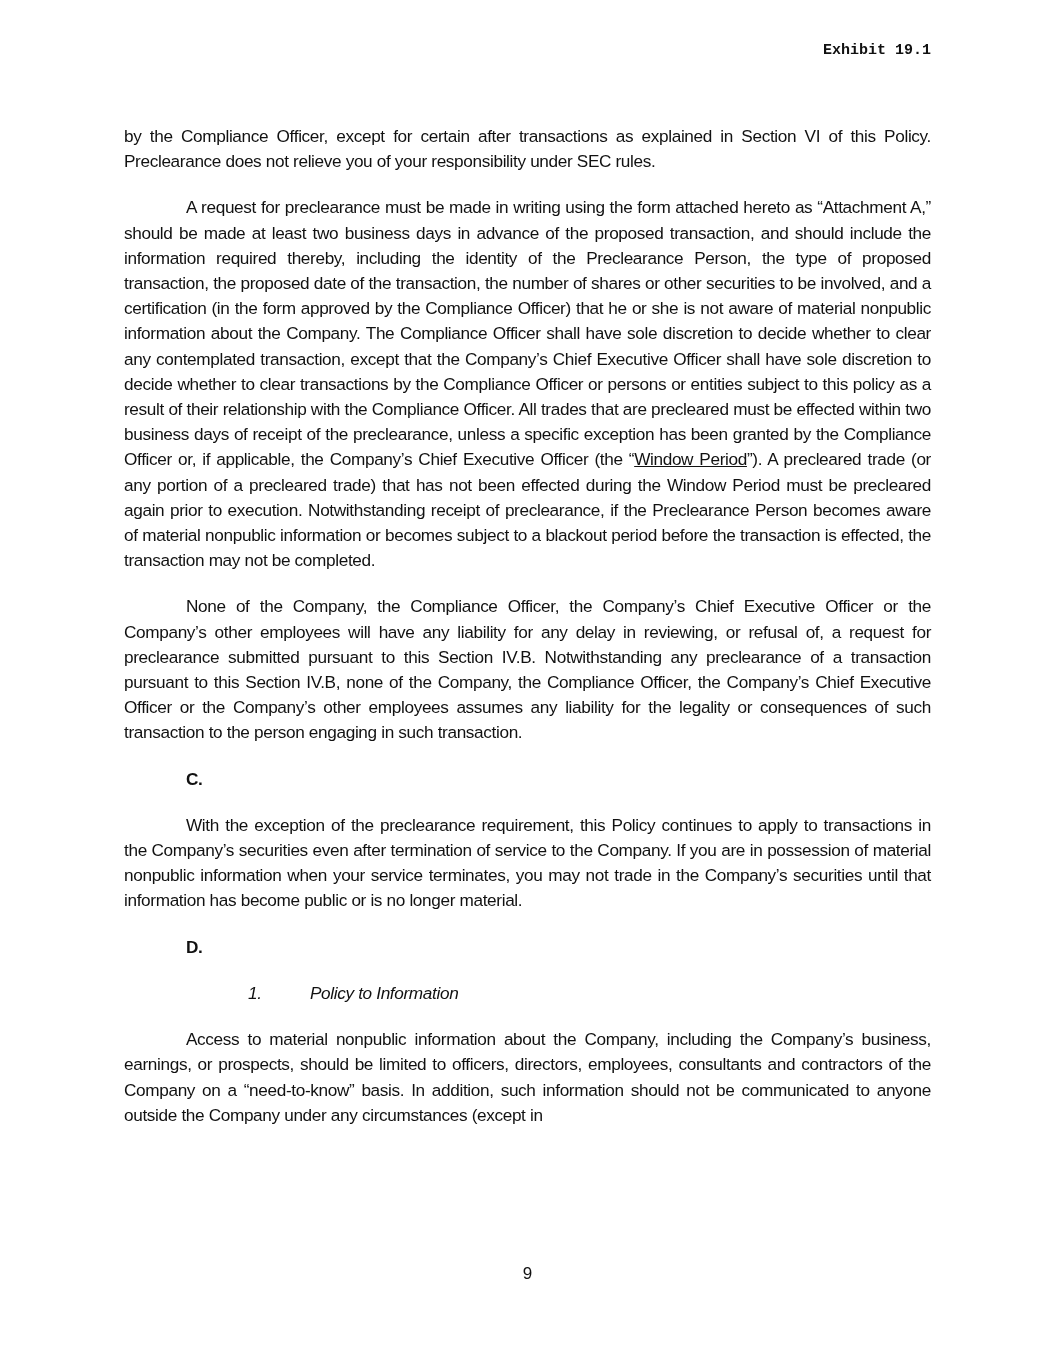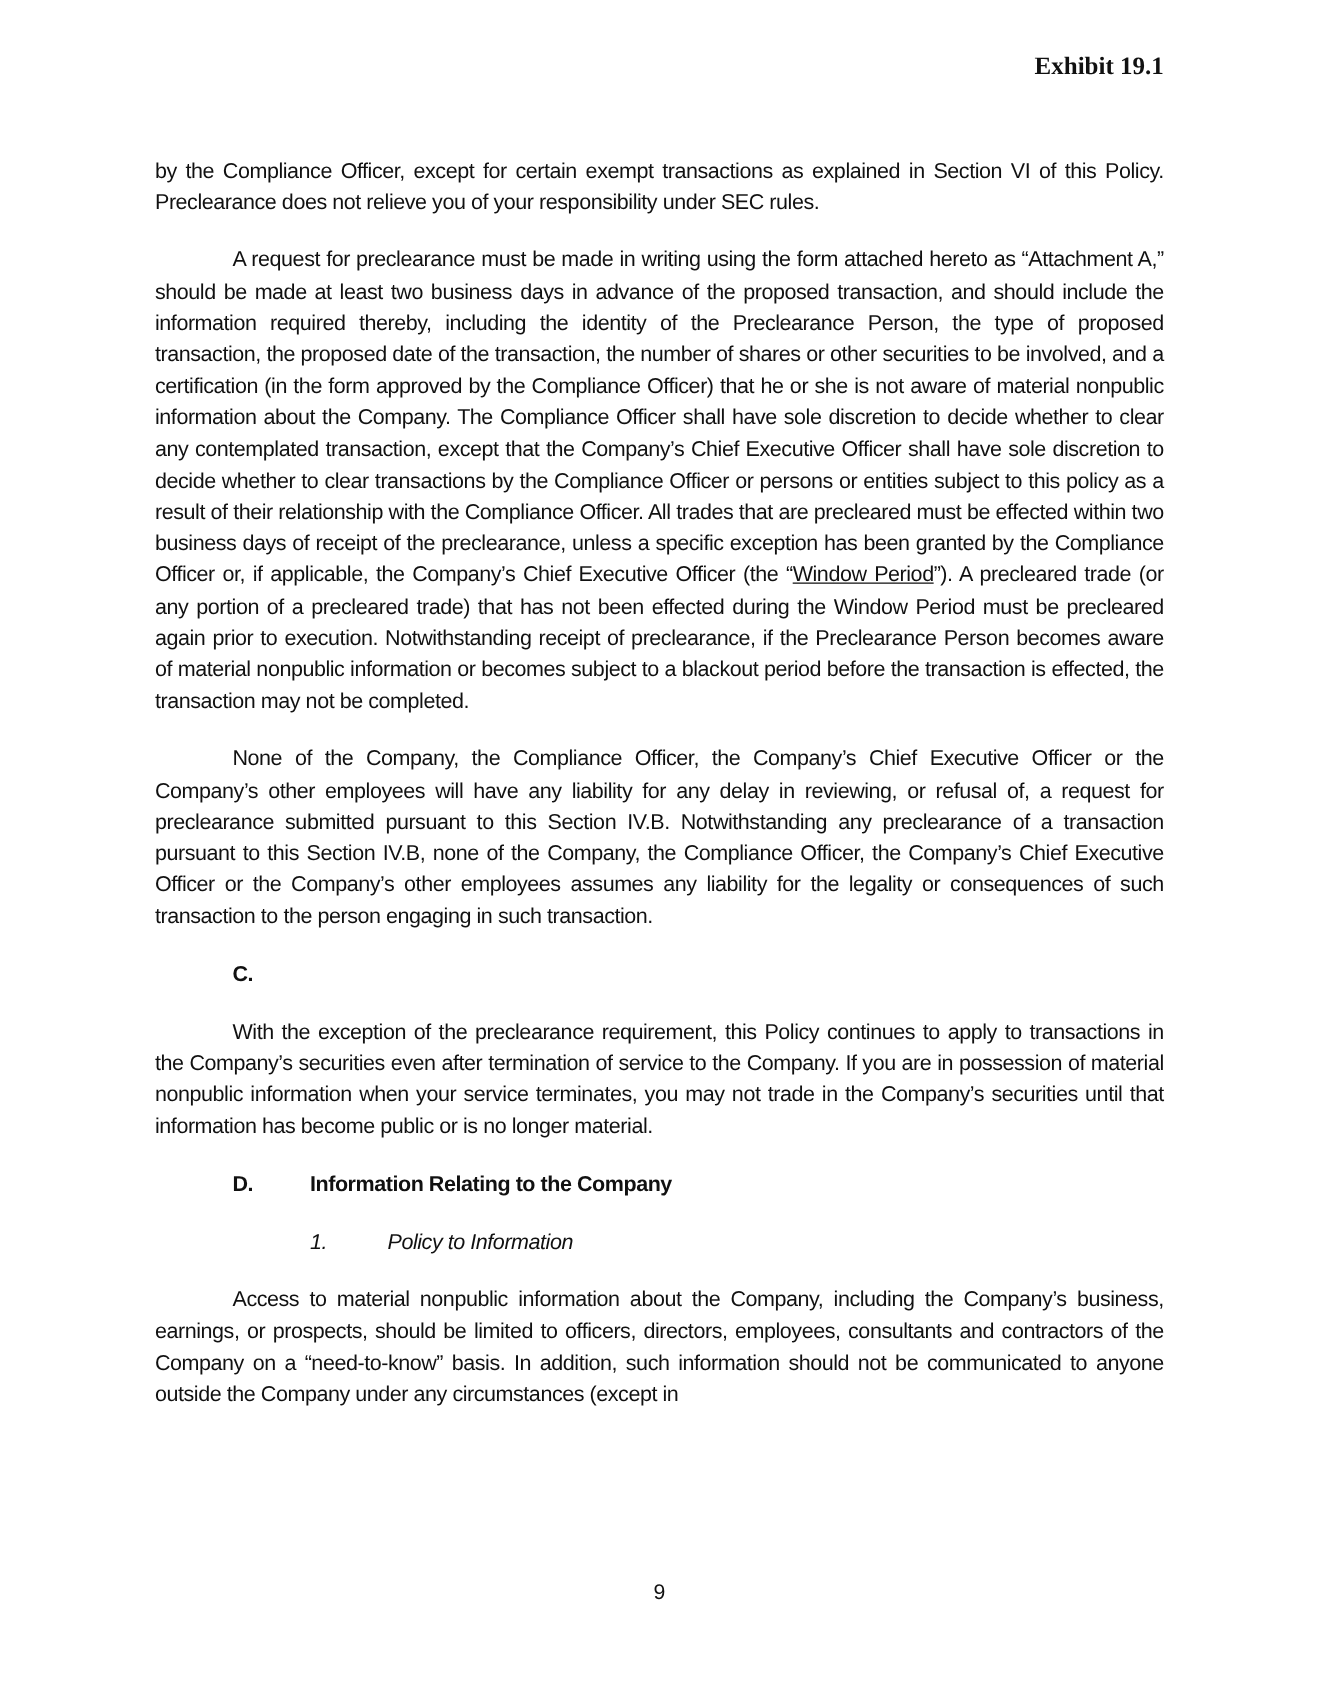--- a/index.html
+++ b/index.html
@@ -1,19 +1,19 @@
 <!DOCTYPE html>
 <html><head>
   <meta charset="utf-8">
   <style>
     html, body { margin: 0; padding: 0; background: #ffffff; }
     body { width: 1055px; height: 1365px; position: relative; overflow: hidden; color: #111; }
     .exhibit {
       position: absolute; top: 42px; right: 124px;
-      font-family: Liberation Serif, serif; font-weight: bold; font-size: 20px; text-align: right;
+      font-family: Liberation Mono, monospace; font-weight: bold; font-size: 15px; text-align: right;
     }
     .page {
       position: absolute; left: 124px; top: 124px; width: 807px;
       font-family: "Liberation Sans", sans-serif; font-size: 17.2px; line-height: 25.2px;
       letter-spacing: -0.35px;
     }
     p { margin: 0 0 21px 0; text-align: justify; }
     p.indent { text-indent: 62px; }
     .heading { margin: 0 0 21px 62px; font-weight: bold; display: flex; }
     .heading .num { width: 62px; }
@@ -24,35 +24,34 @@
       position: absolute; top: 1264px; left: 0; width: 1055px; text-align: center;
       font-family: "Liberation Sans", sans-serif; font-size: 17px;
     }
   </style>
 </head>
 <body>
 
 <div class="exhibit">Exhibit 19.1</div>
 
 <div class="page">
-  <p>by the Compliance Officer, except for certain exempt transactions as explained in Section VI of this Policy.  Preclearance does not relieve you of your responsibility under SEC rules.</p>
+  <p>by the Compliance Officer, except for certain after transactions as explained in Section VI of this Policy.  Preclearance does not relieve you of your responsibility under SEC rules.</p>
 
   <p class="indent"><span>A request for preclearance must be made in writing using the form attached hereto as “Attachment A,” should be made at least two business days in advance of the proposed transaction, and should include the information required thereby, including the identity of the Preclearance Person, the type of proposed transaction, the proposed date of the transaction, the number of shares or other securities to be involved, and a certification (in the form approved by the Compliance Officer) that he or she is not aware of material nonpublic information about the Company.  The Compliance Officer shall have sole discretion to decide whether to clear any contemplated transaction, except that the Company’s Chief Executive Officer shall have sole discretion to decide whether to clear transactions by the Compliance Officer or persons or entities subject to this policy as a result of their relationship with the Compliance Officer.  All trades that are precleared must be effected within two business days of receipt of the preclearance, unless a specific exception has been granted by the Compliance Officer or, if applicable, the Company’s Chief Executive Officer (the “</span><u>Window Period</u><span>”).  A precleared trade (or any portion of a precleared trade) that has not been effected during the Window Period must be precleared again prior to execution.  Notwithstanding receipt of preclearance, if the Preclearance Person becomes aware of material nonpublic information or becomes subject to a blackout period before the transaction is effected, the transaction may not be completed.</span></p>
 
   <p class="indent">None of the Company, the Compliance Officer, the Company’s Chief Executive Officer or the Company’s other employees will have any liability for any delay in reviewing, or refusal of, a request for preclearance submitted pursuant to this Section IV.B.  Notwithstanding any preclearance of a transaction pursuant to this Section IV.B, none of the Company, the Compliance Officer, the Company’s Chief Executive Officer or the Company’s other employees assumes any liability for the legality or consequences of such transaction to the person engaging in such transaction.</p>
 
   <div class="heading">
     <span class="num">C.</span>
   </div>
 
   <p class="indent">With the exception of the preclearance requirement, this Policy continues to apply to transactions in the Company’s securities even after termination of service to the Company.  If you are in possession of material nonpublic information when your service terminates, you may not trade in the Company’s securities until that information has become public or is no longer material.</p>
 
   <div class="heading">
     <span class="num">D.</span>
-    <span>Information Relating to the Company</span>
   </div>
 
   <div class="subheading">
     <span class="num">1.</span>
     <span>Policy to Information</span>
   </div>
 
   <p class="indent">Access to material nonpublic information about the Company, including the Company’s business, earnings, or prospects, should be limited to officers, directors, employees, consultants and contractors of the Company on a “need-to-know” basis.  In addition, such information should not be communicated to anyone outside the Company under any circumstances (except in</p>
 </div>
 

